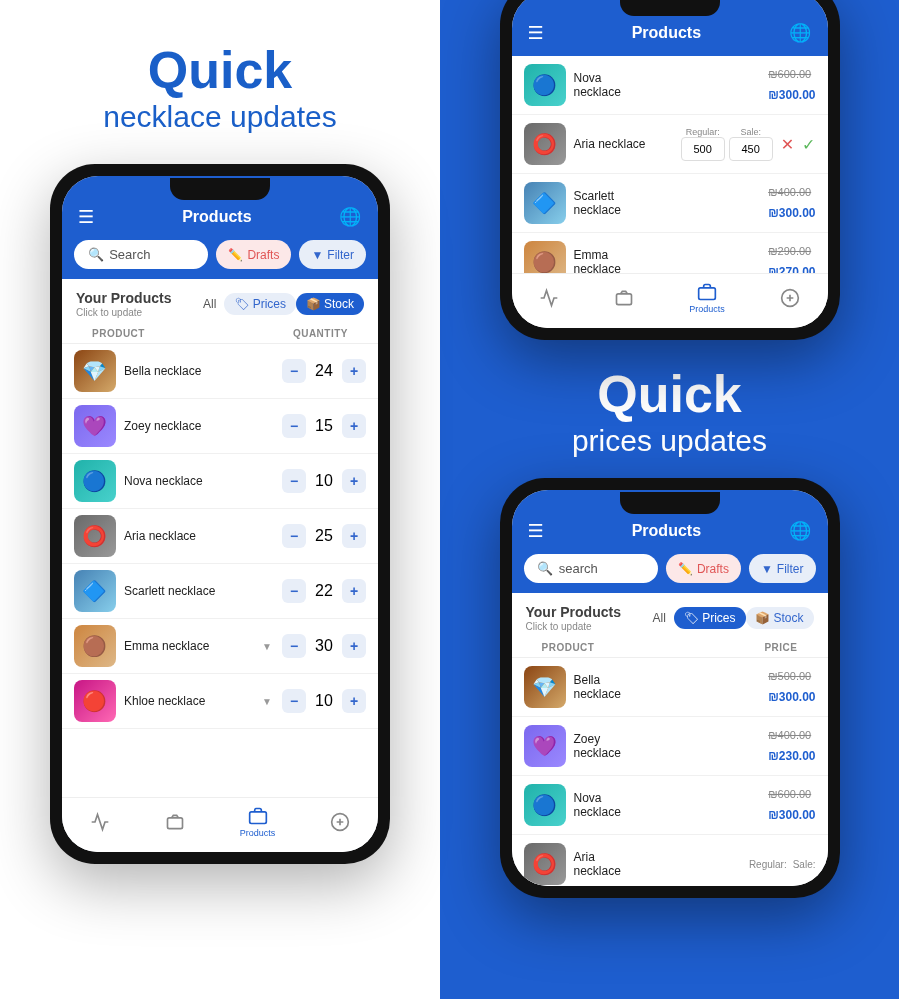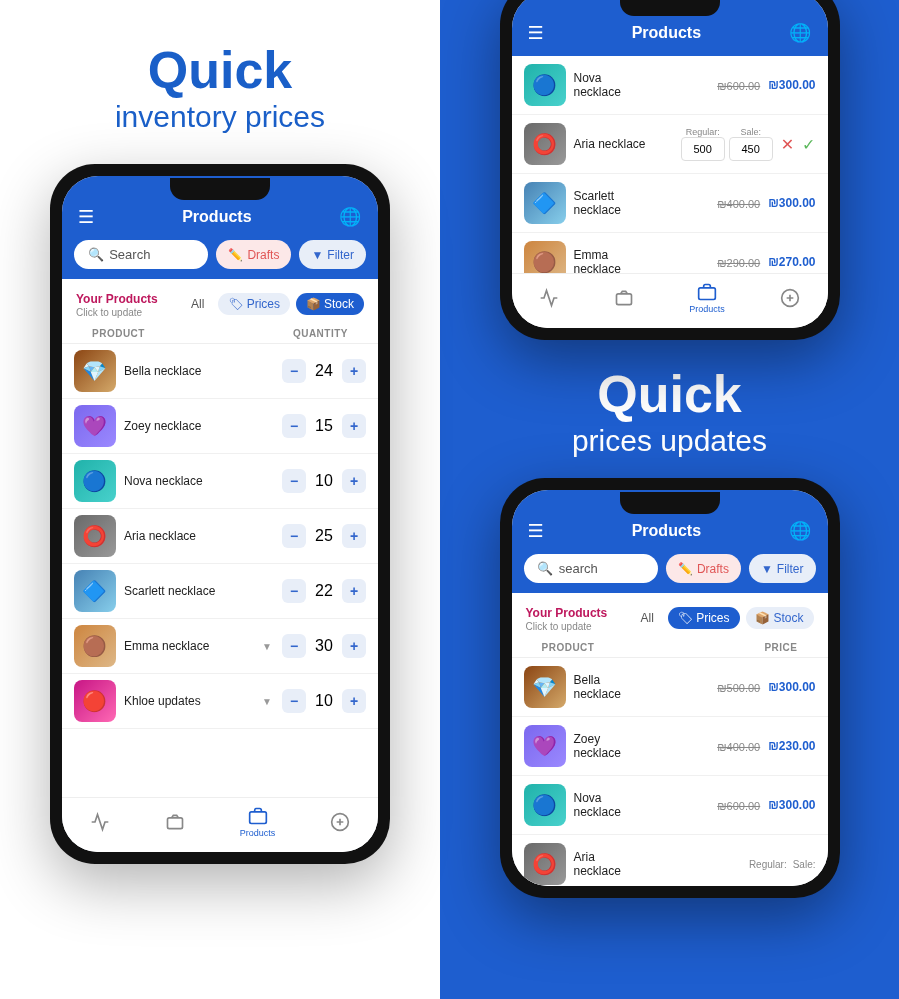--- a/index.html
+++ b/index.html
@@ -144,31 +144,30 @@
     }
     .products-header {
       padding: 10px 14px 6px;
       display: flex;
       align-items: center;
       gap: 8px;
       flex-shrink: 0;
     }
     .products-title {
       font-weight: 700;
-      font-size: 12px;
-      color: #be185d;
+      font-size: 14px;
+      color: #404040;
     }
     .products-subtitle {
       font-size: 10px;
       color: #888;
       display: block;
     }
     .products-tabs {
       display: flex;
-      gap: 6px;
       margin-left: auto;
     }
     .tab-all {
       font-size: 12px;
       color: #555;
       padding: 4px 8px;
     }
     .tab-prices {
       background: #e8eef8;
       border-radius: 14px;
@@ -336,21 +335,22 @@
     .right-product-row {
       display: flex;
       align-items: center;
       padding: 8px 12px;
       border-bottom: 1px solid #f0f0f0;
       gap: 8px;
     }
     .price-info {
       display: flex;
       gap: 8px;
-      align-items: flex-end;
+      align-items: flex-start;
+      flex-direction: column;
     }
     .price-original {
       font-size: 11px;
       color: #888;
       text-decoration: line-through;
     }
     .price-sale {
       font-size: 12px;
       color: #1e5ecf;
       font-weight: 600;
@@ -446,21 +446,21 @@
       align-items: center;
       gap: 3px;
     }
   </style>
 </head>
 <body>
 
 <div class="left-panel">
   <div class="headline">
     <h1>Quick</h1>
-    <h2>inventory prices</h2>
+    <h2>necklace updates</h2>
   </div>
 
   <div class="phone">
     <div class="phone-notch"></div>
     <div class="phone-screen">
 
       <div class="phone-header">
         <span class="phone-header-icon">☰</span>
         <span class="phone-header-title">Products</span>
         <span class="phone-header-globe">🌐</span>
@@ -577,21 +577,21 @@
               <div class="qty-btn">−</div>
               <span class="qty-val">30</span>
               <div class="qty-btn">+</div>
             </div>
           </div>
 
           <div class="product-row">
             <div class="product-img img-khloe">
                 <span class="necklace-icon">🔴</span>
               </div>
-            <span class="product-name">Khloe updates</span>
+            <span class="product-name">Khloe necklace</span>
             <span class="chevron-down">▼</span>
             <div class="quantity-control">
               <div class="qty-btn">−</div>
               <span class="qty-val">10</span>
               <div class="qty-btn">+</div>
             </div>
           </div>
         </div>
       </div>
 

